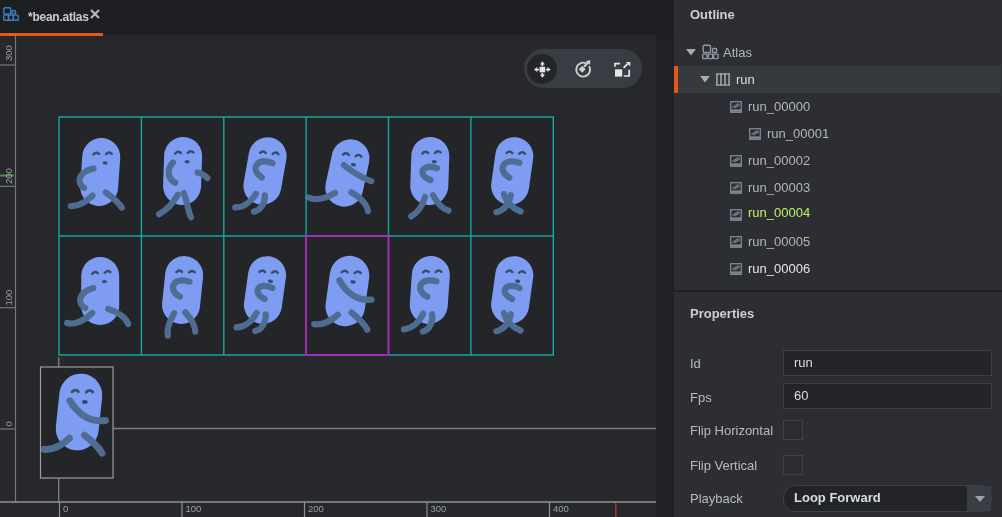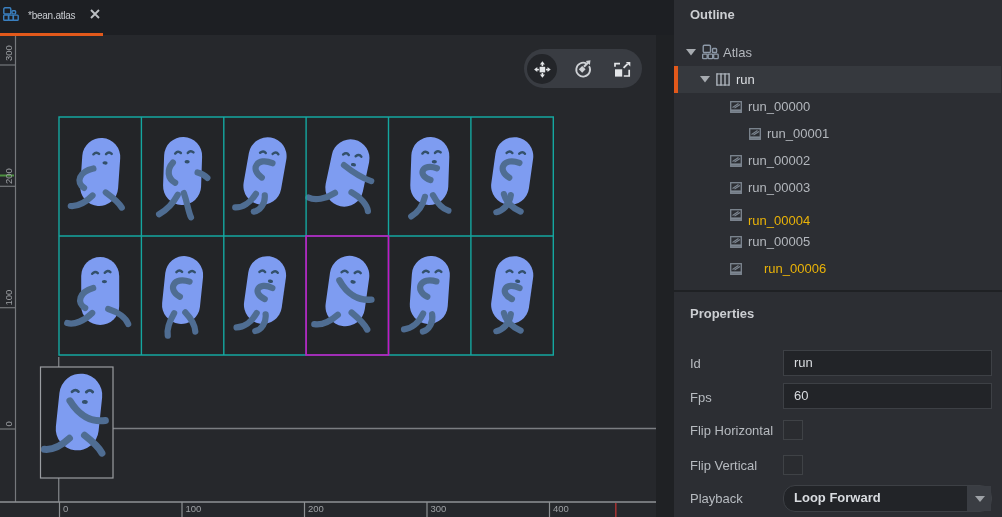--- a/index.html
+++ b/index.html
@@ -1,21 +1,21 @@
 <!DOCTYPE html>
 <html><head><meta charset="utf-8"><style>
 html,body{margin:0;padding:0;width:1002px;height:517px;overflow:hidden;background:#26282c;
 font-family:"Liberation Sans",sans-serif;}
 *{box-sizing:border-box;}
 .abs{position:absolute;}
 #tabbar{left:0;top:0;width:674px;height:35px;background:#1d1f23;}
 #underline{left:0;top:33px;width:103px;height:3px;background:#e2591b;}
 #gutter{left:656px;top:35px;width:18px;height:482px;background:#1f2124;}
 #panel{left:674px;top:0;width:328px;height:517px;background:#2c2e33;color:#b7bbc0;font-size:13px;}
-#tabtext{left:28px;top:10px;font-size:10px;letter-spacing:-0.25px;color:#c9ccd1;}
+#tabtext{left:28px;top:10px;font-size:12px;letter-spacing:-0.25px;color:#c9ccd1;font-weight:bold;}
 .treerow{position:absolute;left:0;width:328px;height:27px;}
 .sel{background:#36393e;border-left:4px solid #e2591b;}
 #props .lab{position:absolute;left:16px;color:#b7bbc0;}
 .input{position:absolute;left:109px;width:209px;height:26px;background:#222428;
 border:1px solid #3d4045;color:#d9dce0;font-size:13px;line-height:24px;padding-left:10px;}
 .cbx{position:absolute;left:109px;width:20px;height:20px;background:#2a2c30;border:1px solid #3f4246;}
 </style></head>
 <body>
 <div class="abs" id="tabbar"></div>
 <svg style="position:absolute;left:90px;top:8.5px" width="10" height="10" viewBox="0 0 10 10">
@@ -343,41 +343,41 @@
         <span style="position:absolute;left:74px;top:6px;color:#b3b7bd;">run_00003</span>
       </div>
 <div class="treerow" style="top:201px;">
         <svg style="position:absolute;left:56px;top:8px" width="12" height="12" viewBox="0 0 12 12">
           <g fill="none" stroke="#7e8792" stroke-width="1.3">
             <rect x="0.7" y="0.7" width="10.6" height="10.6"></rect>
             <path d="M1 9.6 H11" stroke-width="2.4"></path>
             <path d="M2.5 6.5 L8.5 2.5 M4.5 7 L10 3.5" stroke-width="1.1"></path>
           </g>
         </svg>
-        <span style="position:absolute;left:74px;top:12px;color:#eab308;text-align:right;">run_00004</span>
+        <span style="position:absolute;left:74px;top:4px;color:#bef264;text-align:right;">run_00004</span>
       </div>
 <div class="treerow" style="top:228px;">
         <svg style="position:absolute;left:56px;top:8px" width="12" height="12" viewBox="0 0 12 12">
           <g fill="none" stroke="#7e8792" stroke-width="1.3">
             <rect x="0.7" y="0.7" width="10.6" height="10.6"></rect>
             <path d="M1 9.6 H11" stroke-width="2.4"></path>
             <path d="M2.5 6.5 L8.5 2.5 M4.5 7 L10 3.5" stroke-width="1.1"></path>
           </g>
         </svg>
         <span style="position:absolute;left:74px;top:6px;color:#b3b7bd;">run_00005</span>
       </div>
 <div class="treerow" style="top:255px;">
         <svg style="position:absolute;left:56px;top:8px" width="12" height="12" viewBox="0 0 12 12">
           <g fill="none" stroke="#7e8792" stroke-width="1.3">
             <rect x="0.7" y="0.7" width="10.6" height="10.6"></rect>
             <path d="M1 9.6 H11" stroke-width="2.4"></path>
             <path d="M2.5 6.5 L8.5 2.5 M4.5 7 L10 3.5" stroke-width="1.1"></path>
           </g>
         </svg>
-        <span style="position:absolute;left:90px;top:6px;color:#eab308;text-align:center;">run_00006</span>
+        <span style="position:absolute;left:74px;top:6px;color:#e5e5e5;text-align:center;">run_00006</span>
       </div>
     </div>
   <div style="position:absolute;left:0;top:290px;width:328px;height:2px;background:#1f2124;"></div>
   <div id="props">
     <div style="position:absolute;left:16px;top:306px;font-weight:bold;color:#ccced2;">Properties</div>
     <div class="lab" style="top:356px;">Id</div>
     <div class="lab" style="top:390px;">Fps</div>
     <div class="lab" style="top:423px;">Flip Horizontal</div>
     <div class="lab" style="top:458px;">Flip Vertical</div>
     <div class="lab" style="top:491px;">Playback</div>

